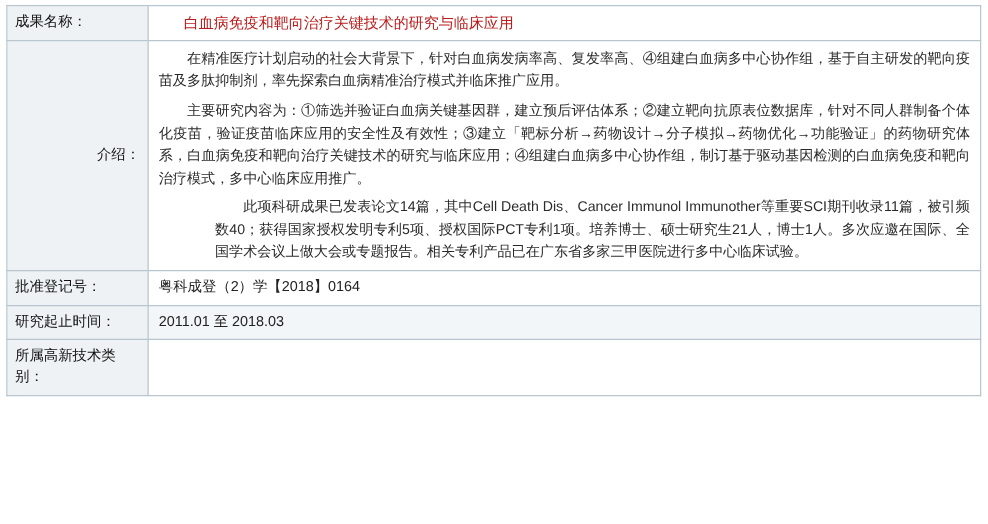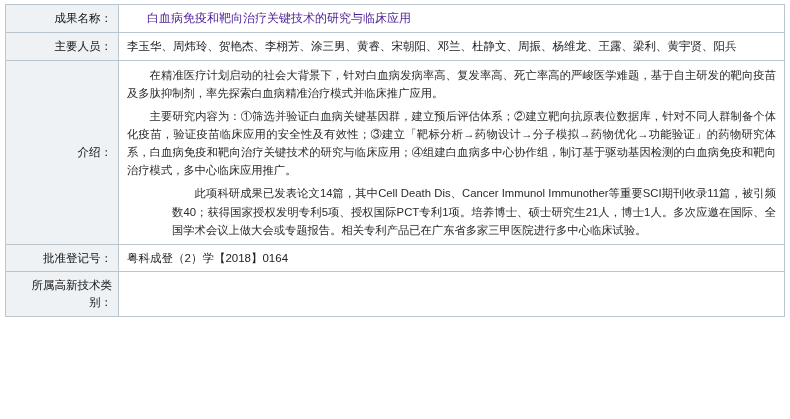--- a/index.html
+++ b/index.html
@@ -29,34 +29,34 @@
     vertical-align: middle;
     font-size: 11.5px;
     line-height: 1.45;
   }
   td.label {
     width: 100px;
     background: #eef2f5;
     padding: 5px 6px 5px 6px;
     color: #111;
     font-size: 11.5px;
-    text-align: right;
+    text-align: left;
     vertical-align: middle;
   }
   td.value {
     background: #ffffff;
     padding: 5px 8px 5px 8px;
     color: #222;
   }
   td.value.alt {
     background: #f3f6f8;
   }
   .row-title td.value {
     font-size: 12px;
-    color: #4c1d95;
+    color: #b91c1c;
     padding-left: 28px;
   }
   .intro-cell {
     padding: 7px 10px 8px 8px;
     background: #ffffff;
   }
   .intro-cell p {
     margin: 0 0 5px 0;
     text-indent: 2em;
     font-size: 11.3px;
@@ -83,34 +83,34 @@
 <body>
 
 <div class="sheet">
   <table class="record">
     <tbody>
       <tr class="row-title">
         <td class="label">成果名称：</td>
         <td class="value value-strong">白血病免疫和靶向治疗关键技术的研究与临床应用</td>
       </tr>
       <tr>
-        <td class="label">主要人员：</td>
-        <td class="value">李玉华、周炜玲、贺艳杰、李栩芳、涂三男、黄睿、宋朝阳、邓兰、杜静文、周振、杨维龙、王露、梁利、黄宇贤、阳兵</td>
-      </tr>
-      <tr>
         <td class="label intro-label">介绍：</td>
         <td class="value intro-cell">
-          <p>在精准医疗计划启动的社会大背景下，针对白血病发病率高、复发率高、死亡率高的严峻医学难题，基于自主研发的靶向疫苗及多肽抑制剂，率先探索白血病精准治疗模式并临床推广应用。</p>
+          <p>在精准医疗计划启动的社会大背景下，针对白血病发病率高、复发率高、④组建白血病多中心协作组，基于自主研发的靶向疫苗及多肽抑制剂，率先探索白血病精准治疗模式并临床推广应用。</p>
           <p>主要研究内容为：①筛选并验证白血病关键基因群，建立预后评估体系；②建立靶向抗原表位数据库，针对不同人群制备个体化疫苗，验证疫苗临床应用的安全性及有效性；③建立「靶标分析→药物设计→分子模拟→药物优化→功能验证」的药物研究体系，白血病免疫和靶向治疗关键技术的研究与临床应用；④组建白血病多中心协作组，制订基于驱动基因检测的白血病免疫和靶向治疗模式，多中心临床应用推广。</p>
           <p>此项科研成果已发表论文14篇，其中Cell Death Dis、Cancer Immunol Immunother等重要SCI期刊收录11篇，被引频数40；获得国家授权发明专利5项、授权国际PCT专利1项。培养博士、硕士研究生21人，博士1人。多次应邀在国际、全国学术会议上做大会或专题报告。相关专利产品已在广东省多家三甲医院进行多中心临床试验。</p>
         </td>
       </tr>
       <tr class="tall">
         <td class="label">批准登记号：</td>
         <td class="value">粤科成登（2）学【2018】0164</td>
+      </tr>
+      <tr class="tall">
+        <td class="label">研究起止时间：</td>
+        <td class="value alt">2011.01 至 2018.03</td>
       </tr>
       <tr class="tall">
         <td class="label">所属高新技术类别：</td>
         <td class="value"></td>
       </tr>
 
     </tbody>
   </table>
 </div>
 

